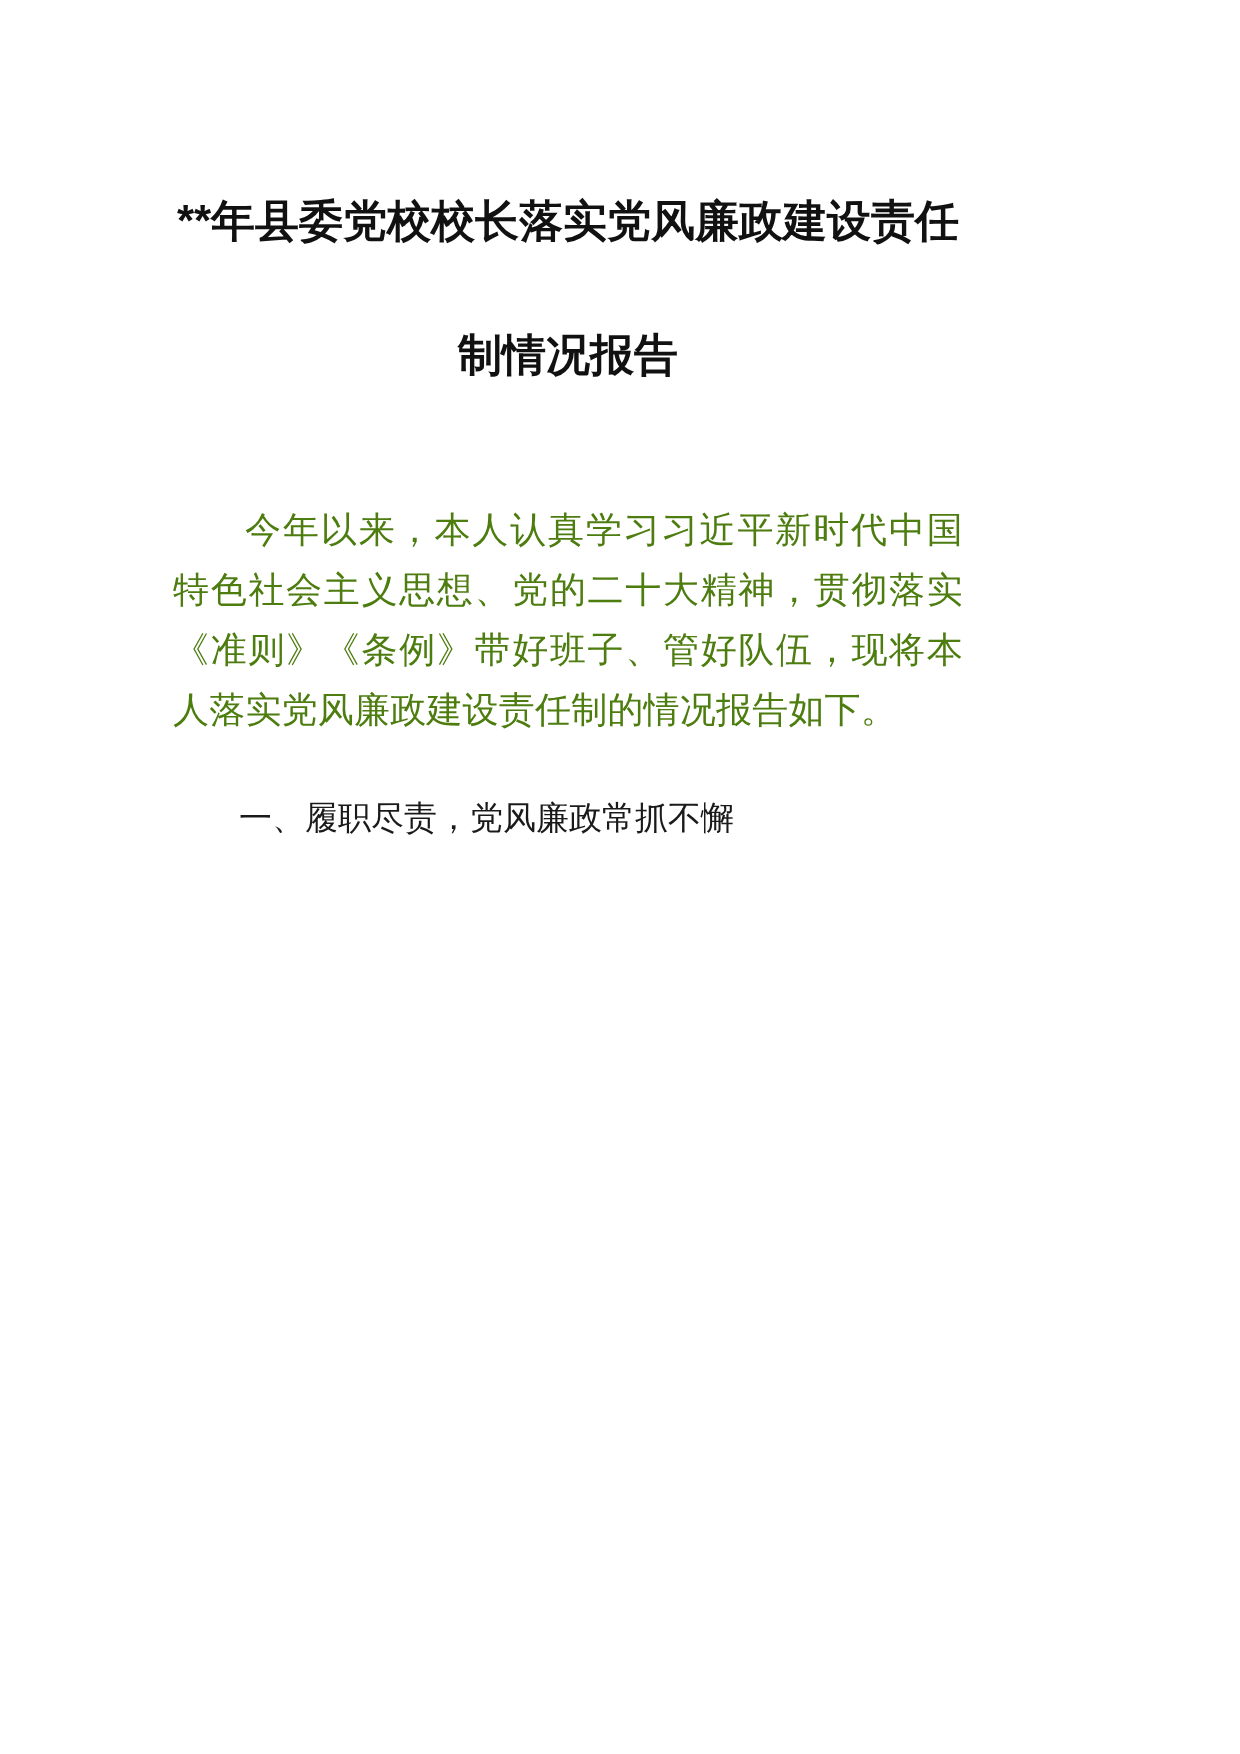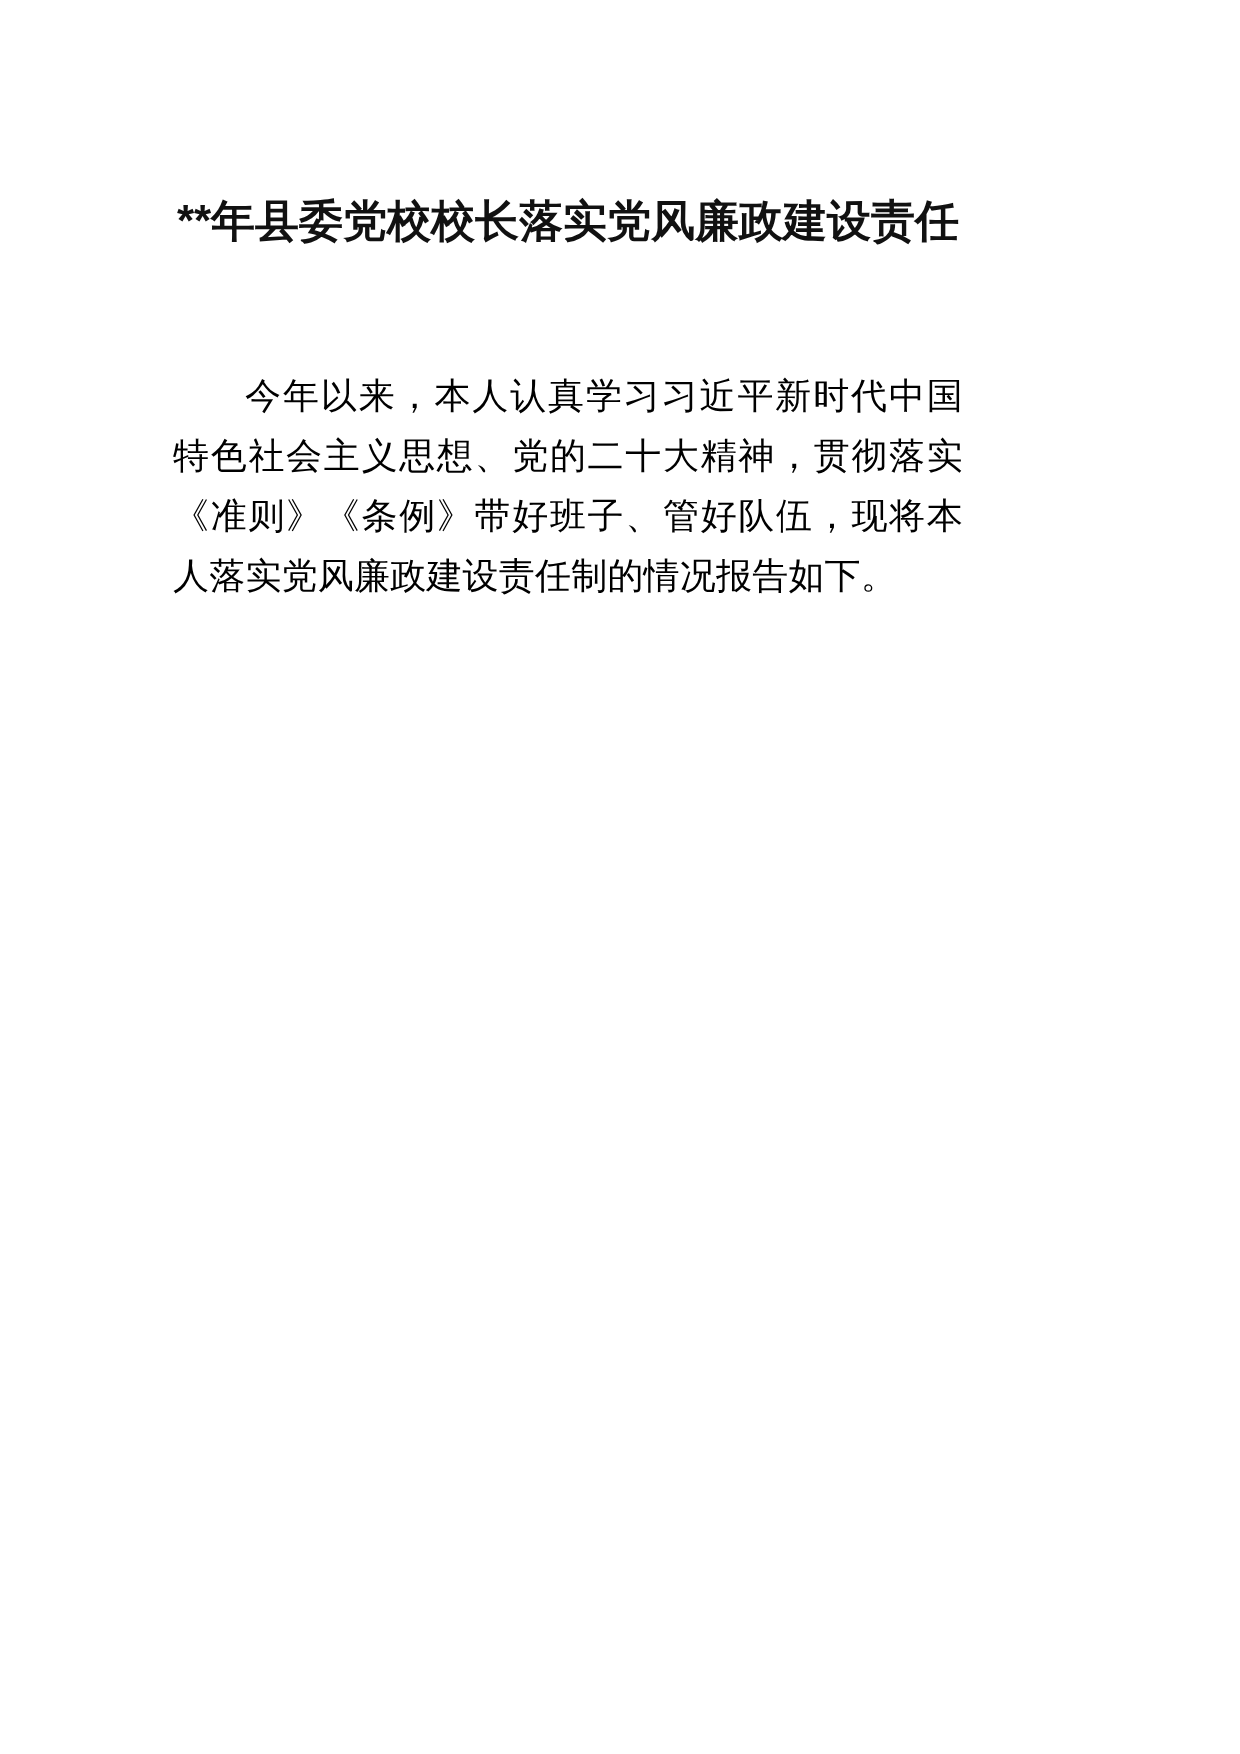--- a/index.html
+++ b/index.html
@@ -52,21 +52,21 @@
     padding-top: 78px;
   }
   p.para {
     margin: 0 0 26px 0;
     padding: 0;
     font-size: 36px;
     line-height: 60px;
     text-indent: 72px;
     text-align: justify;
     text-justify: inter-ideograph;
-    color: #000000;
+    color: #4d7c0f;
     letter-spacing: 0.2px;
   }
   p.heading {
     margin: 0 0 26px 0;
     padding: 0;
     font-size: 33px;
     line-height: 60px;
     text-indent: 66px;
     text-align: left;
     color: #1a1a1a;
@@ -76,29 +76,31 @@
 </style>
 </head>
 <body>
 
 <div class="page">
   <div class="content">
 
     <div class="title-block">
       <h1 class="doc-title">
         <span class="title-line">**年县委党校校长落实党风廉政建设责任</span>
+        <span class="title-line">制情况报告</span>
       </h1>
     </div>
 
     <div class="body-block">
 
       <p class="para">今年以来，本人认真学习习近平新时代中国特色社会主义思想、党的二十大精神，贯彻落实《准则》《条例》带好班子、管好队伍，现将本人落实党风廉政建设责任制的情况报告如下。</p>
 
       <div class="spacer-sm"></div>
 
+      <p class="heading">一、履职尽责，党风廉政常抓不懈</p>
 
       <div class="spacer-md"></div>
 
 
     </div>
 
   </div>
 </div>
 
 </body></html>

